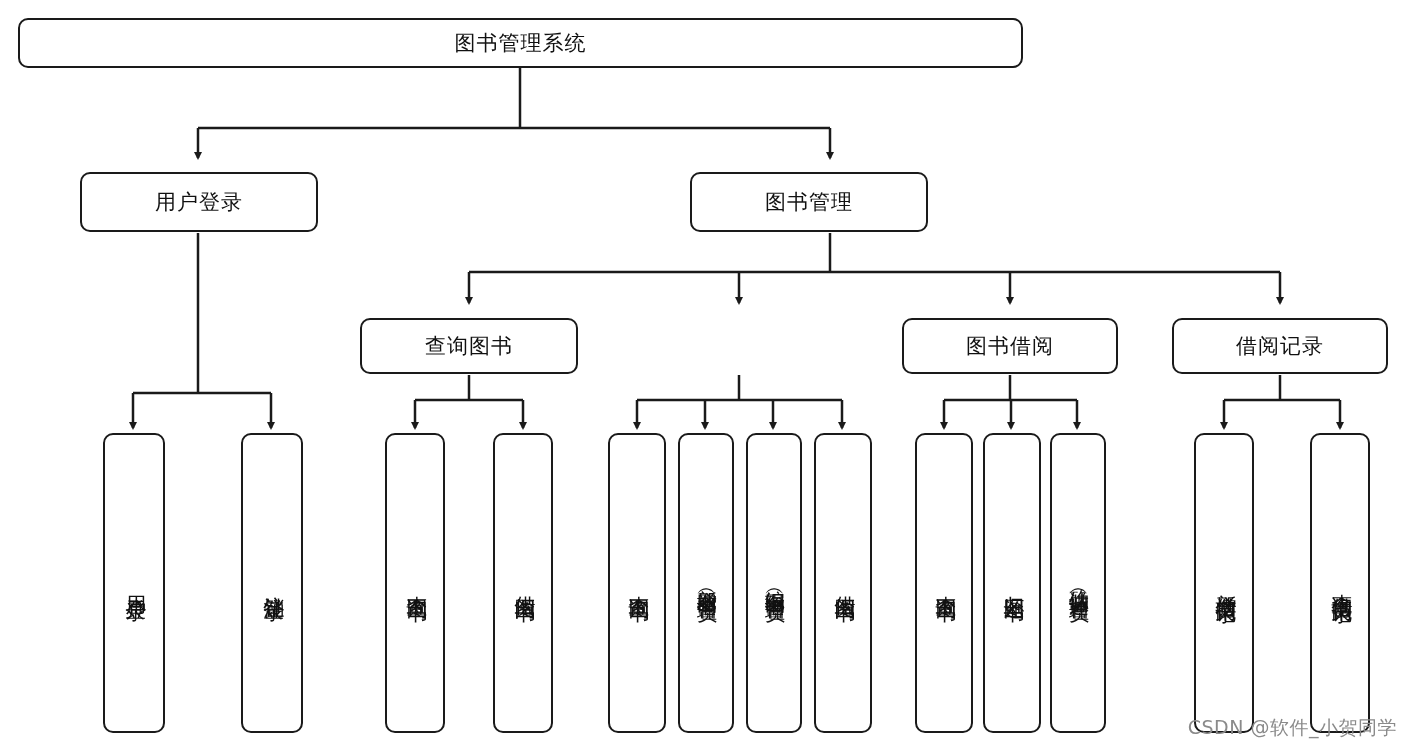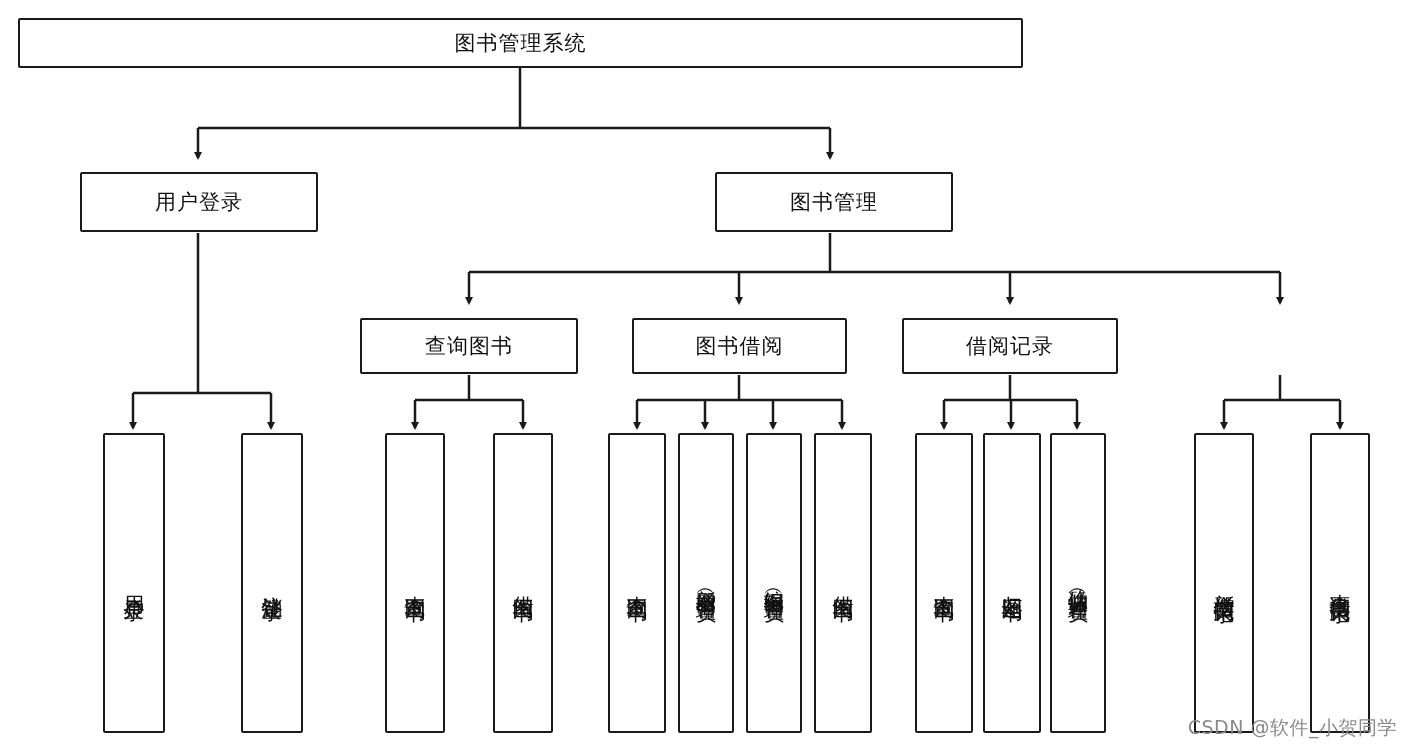--- a/index.html
+++ b/index.html
@@ -23,25 +23,26 @@
     top: 0;
     width: 1405px;
     height: 747px;
     pointer-events: none;
   }
   .node {
     position: absolute;
     box-sizing: border-box;
     border: 2px solid #1a1a1a;
     background: #ffffff;
-    border-radius: 2px;
+    border-radius: 10px;
     display: flex;
     align-items: center;
     justify-content: center;
     color: #111111;
+    font-family: Liberation Mono, monospace;
   }
   .node.horiz {
     font-size: 21px;
     letter-spacing: 1px;
   }
   .node.vert {
     writing-mode: vertical-rl;
     text-orientation: upright;
     font-size: 21px;
     letter-spacing: 2px;
@@ -113,25 +114,25 @@
       <path d="M1280,375 L1280,400"></path>
       <path d="M1224,400 L1340,400"></path>
       <path d="M1224,400 L1224,428" marker-end="url(#arrow)"></path>
       <path d="M1340,400 L1340,428" marker-end="url(#arrow)"></path>
     </g>
   </svg>
 
   <div class="node horiz" style="left:18px; top:18px; width:1005px; height:50px;">图书管理系统</div>
 
   <div class="node horiz" style="left:80px; top:172px; width:238px; height:60px;">用户登录</div>
-  <div class="node horiz" style="left:715px; top:172px; width:238px; height:60px;">图书管理</div>
+  <div class="node horiz" style="left:690px; top:172px; width:238px; height:60px;">图书管理</div>
 
   <div class="node horiz" style="left:360px; top:318px; width:218px; height:56px;">查询图书</div>
-  <div class="node horiz" style="left:632px; top:318px; width:215px; height:56px;">图书借阅</div>
-  <div class="node horiz" style="left:902px; top:318px; width:216px; height:56px;">借阅记录</div>
+  <div class="node horiz" style="left:902px; top:318px; width:216px; height:56px;">图书借阅</div>
+  <div class="node horiz" style="left:1172px; top:318px; width:216px; height:56px;">借阅记录</div>
 
   <div class="node vert" style="left:103px; top:433px; width:62px; height:300px;">用户登录</div>
   <div class="node vert" style="left:241px; top:433px; width:62px; height:300px;">注销登录</div>
 
   <div class="node vert" style="left:385px; top:433px; width:60px; height:300px;">查询图书</div>
   <div class="node vert" style="left:493px; top:433px; width:60px; height:300px;">借阅图书</div>
 
   <div class="node vert" style="left:608px; top:433px; width:58px; height:300px;">查询图书</div>
   <div class="node vert narrow" style="left:678px; top:433px; width:56px; height:300px;">新增图书（管理员）</div>
   <div class="node vert narrow" style="left:746px; top:433px; width:56px; height:300px;">编辑图书（管理员）</div>

